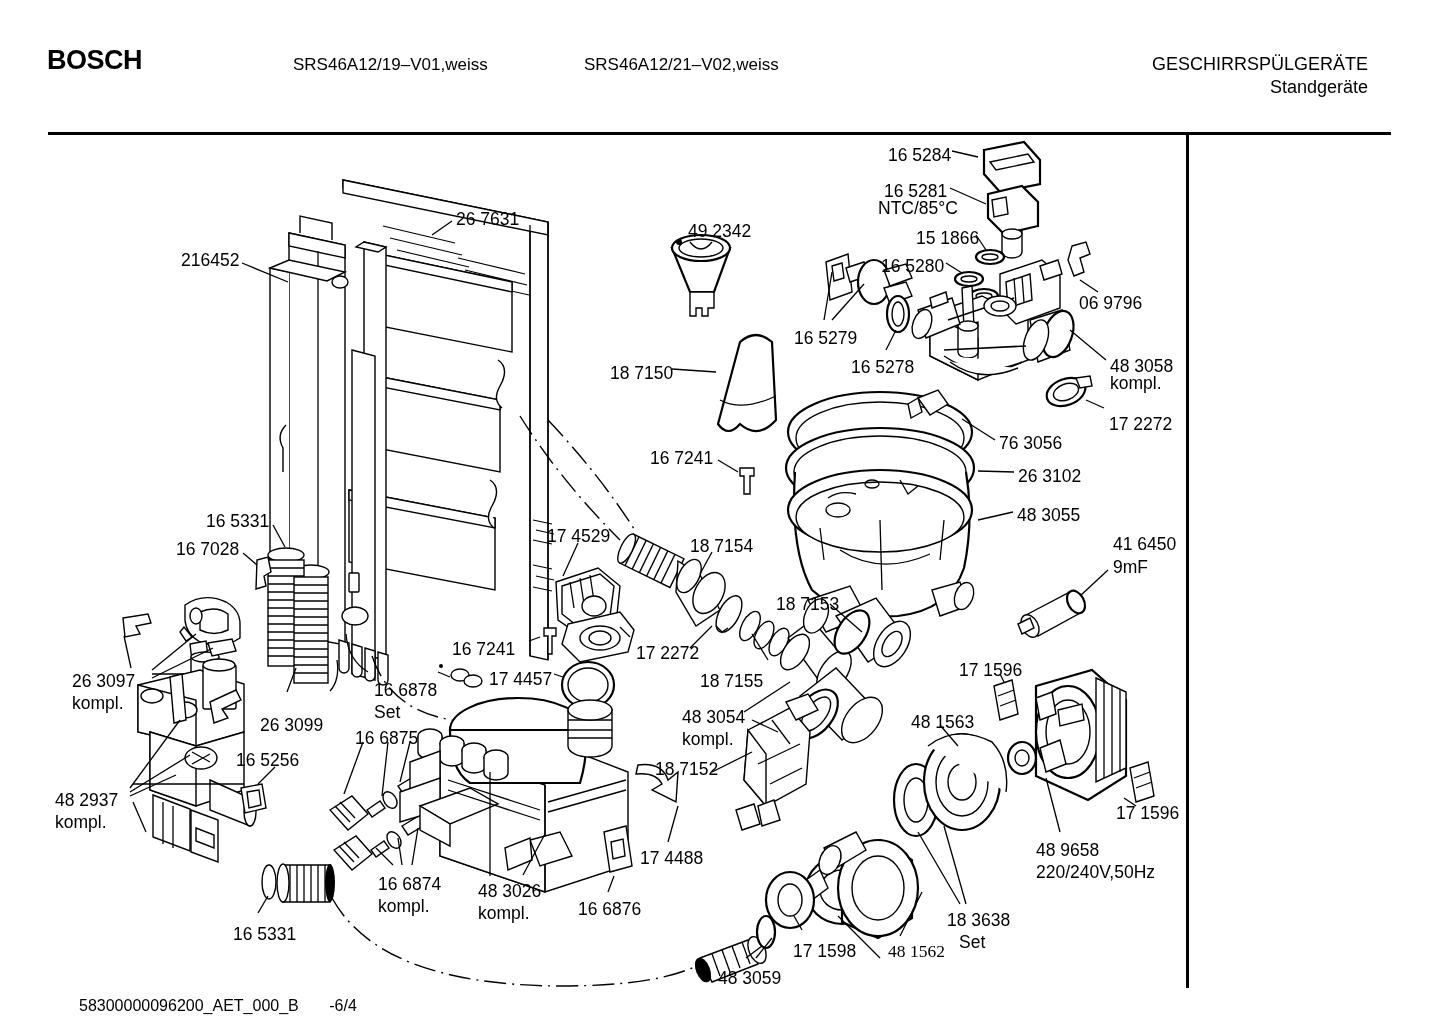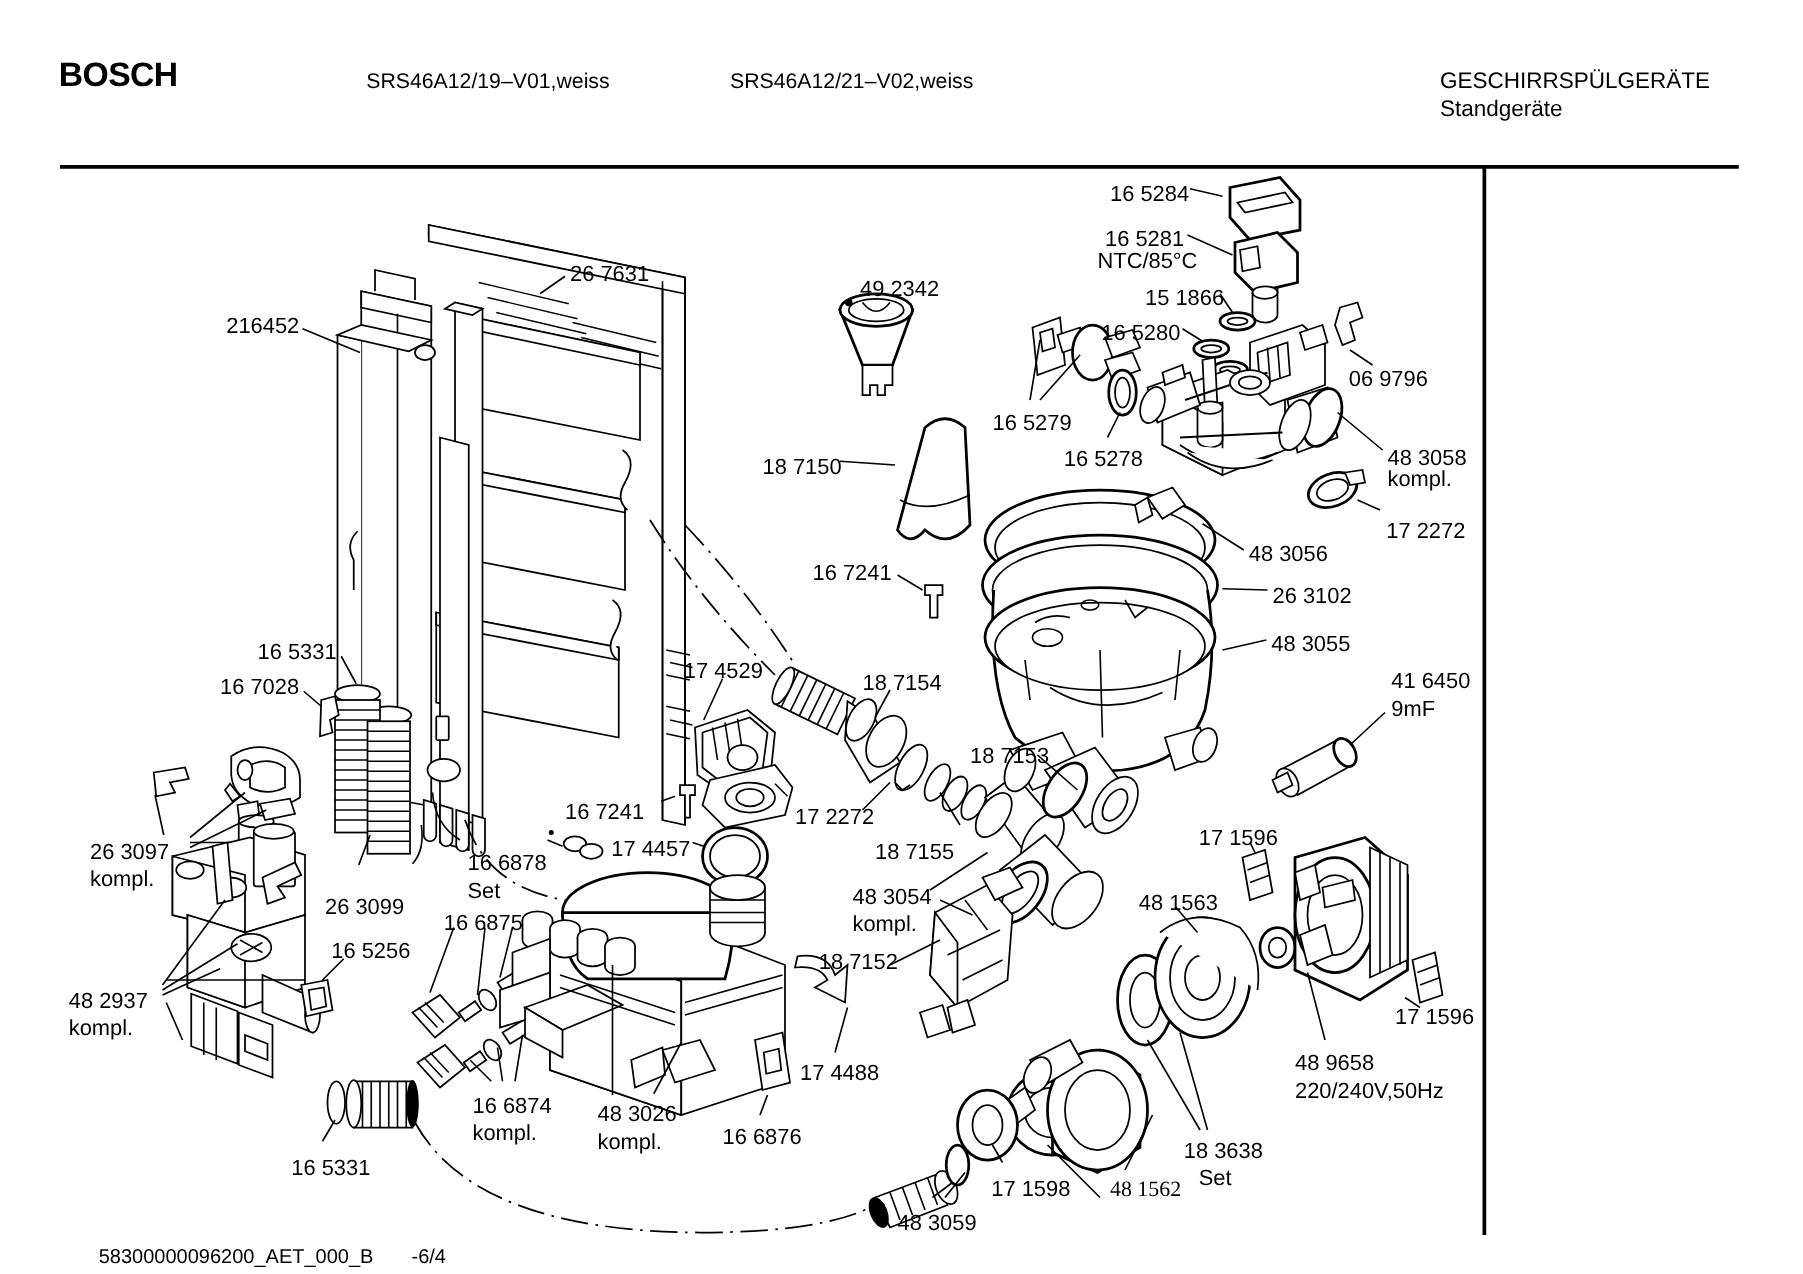--- a/index.html
+++ b/index.html
@@ -8,21 +8,21 @@
 
   #sheet{position:absolute;left:0;top:0;width:1442px;height:1019px;margin-top:20px;}
 
   
   .hdr-logo{position:absolute;left:47px;top:27px;font-size:27px;font-weight:bold;
             letter-spacing:-0.5px;line-height:1;font-family:"Liberation Sans",sans-serif;}
   .hdr-model{position:absolute;top:36px;font-size:17px;line-height:1;white-space:nowrap;}
   .hdr-model.m1{left:293px;}
   .hdr-model.m2{left:584px;}
   .hdr-cat{position:absolute;left:1152px;top:33px;font-size:18px;line-height:1.28;white-space:nowrap;}
-  .hdr-cat span{display:block;}
+  .hdr-cat span{display:block;text-align:right;}
 
   .rule-top{position:absolute;left:48px;top:112px;width:1343px;height:3px;background:#000;}
   .rule-vert{position:absolute;left:1186px;top:113px;width:3px;height:855px;background:#000;}
 
   .footer{position:absolute;left:79px;top:977px;font-size:16px;white-space:nowrap;}
   .footer .pg{margin-left:26px;}
 
   
   .lbl{position:absolute;font-size:17.5px;line-height:1.26;white-space:nowrap;
        font-family:"Liberation Sans",sans-serif;}
@@ -674,42 +674,42 @@
       <div class="lbl" style="left: 878px; top: 177px;">NTC/85°C</div>
       <div class="lbl" style="left: 916px; top: 207px;">15 1866</div>
       <div class="lbl" style="left: 881px; top: 235px;">16 5280</div>
       <div class="lbl" style="left: 1079px; top: 272px;">06 9796</div>
       <div class="lbl" style="left: 794px; top: 307px;">16 5279</div>
       <div class="lbl" style="left: 851px; top: 336px;">16 5278</div>
       <div class="lbl" style="left: 1110px; top: 335px;">48 3058</div>
       <div class="lbl" style="left: 1110px; top: 352px;">kompl.</div>
       <div class="lbl" style="left: 1109px; top: 393px;">17 2272</div>
       <div class="lbl" style="left: 610px; top: 342px;">18 7150</div>
-      <div class="lbl" style="left: 999px; top: 412px;">48 3056</div>
+      <div class="lbl" style="left: 999px; top: 412px;">76 3056</div>
       <div class="lbl" style="left: 1018px; top: 445px;">26 3102</div>
       <div class="lbl" style="left: 1017px; top: 484px;">48 3055</div>
       <div class="lbl" style="left: 650px; top: 427px;">16 7241</div>
       <div class="lbl" style="left: 1113px; top: 513px;">41 6450</div>
       <div class="lbl" style="left: 1113px; top: 536px;">9mF</div>
       <div class="lbl" style="left: 206px; top: 490px;">16 5331</div>
       <div class="lbl" style="left: 176px; top: 518px;">16 7028</div>
       <div class="lbl" style="left: 547px; top: 505px;">17 4529</div>
       <div class="lbl" style="left: 690px; top: 515px;">18 7154</div>
       <div class="lbl" style="left: 776px; top: 573px;">18 7153</div>
       <div class="lbl" style="left: 636px; top: 622px;">17 2272</div>
       <div class="lbl" style="left: 700px; top: 650px;">18 7155</div>
       <div class="lbl" style="left: 452px; top: 618px;">16 7241</div>
       <div class="lbl" style="left: 489px; top: 648px;">17 4457</div>
       <div class="lbl" style="left: 374px; top: 659px;">16 6878</div>
       <div class="lbl" style="left: 374px; top: 681px;">Set</div>
       <div class="lbl" style="left: 355px; top: 707px;">16 6875</div>
       <div class="lbl" style="left: 72px; top: 650px;">26 3097</div>
       <div class="lbl" style="left: 72px; top: 672px;">kompl.</div>
       <div class="lbl" style="left: 260px; top: 694px;">26 3099</div>
-      <div class="lbl" style="left: 265px; top: 729px; text-align: center;">16 5256</div>
+      <div class="lbl" style="left: 236px; top: 729px; text-align: center;">16 5256</div>
       <div class="lbl" style="left: 55px; top: 769px;">48 2937</div>
       <div class="lbl" style="left: 55px; top: 791px;">kompl.</div>
       <div class="lbl" style="left: 378px; top: 853px;">16 6874</div>
       <div class="lbl" style="left: 378px; top: 875px;">kompl.</div>
       <div class="lbl" style="left: 478px; top: 860px;">48 3026</div>
       <div class="lbl" style="left: 478px; top: 882px;">kompl.</div>
       <div class="lbl" style="left: 578px; top: 878px;">16 6876</div>
       <div class="lbl" style="left: 640px; top: 827px;">17 4488</div>
       <div class="lbl" style="left: 682px; top: 686px;">48 3054</div>
       <div class="lbl" style="left: 682px; top: 708px;">kompl.</div>

